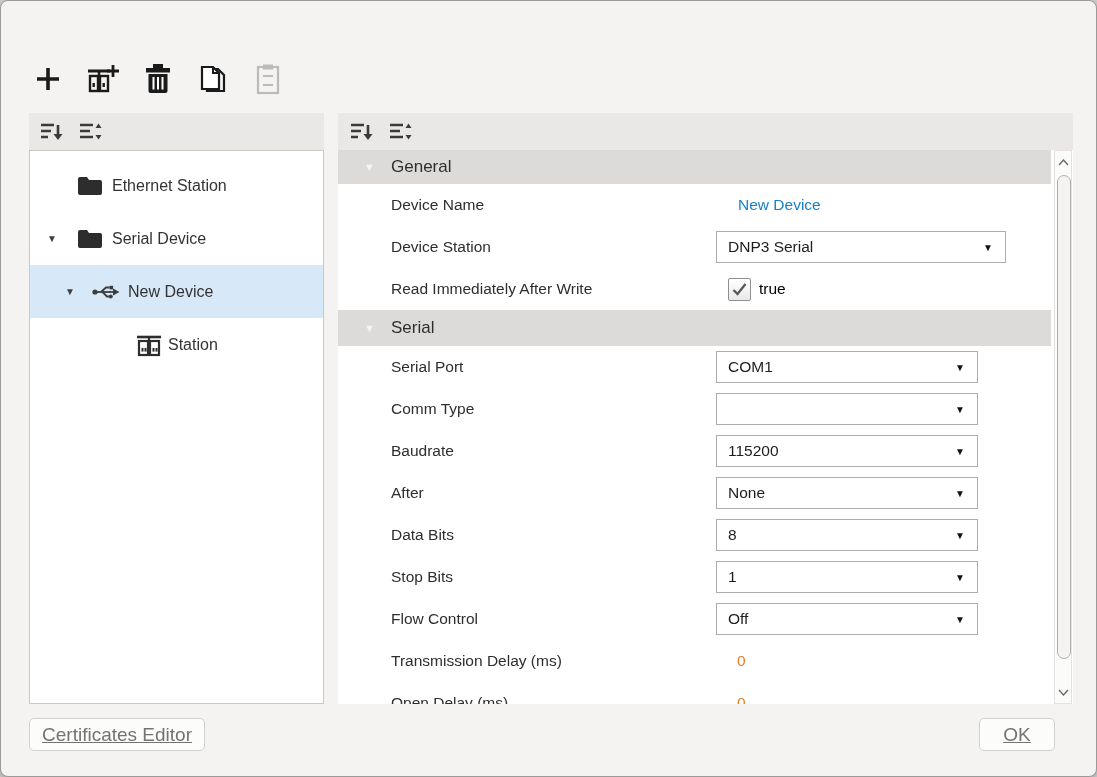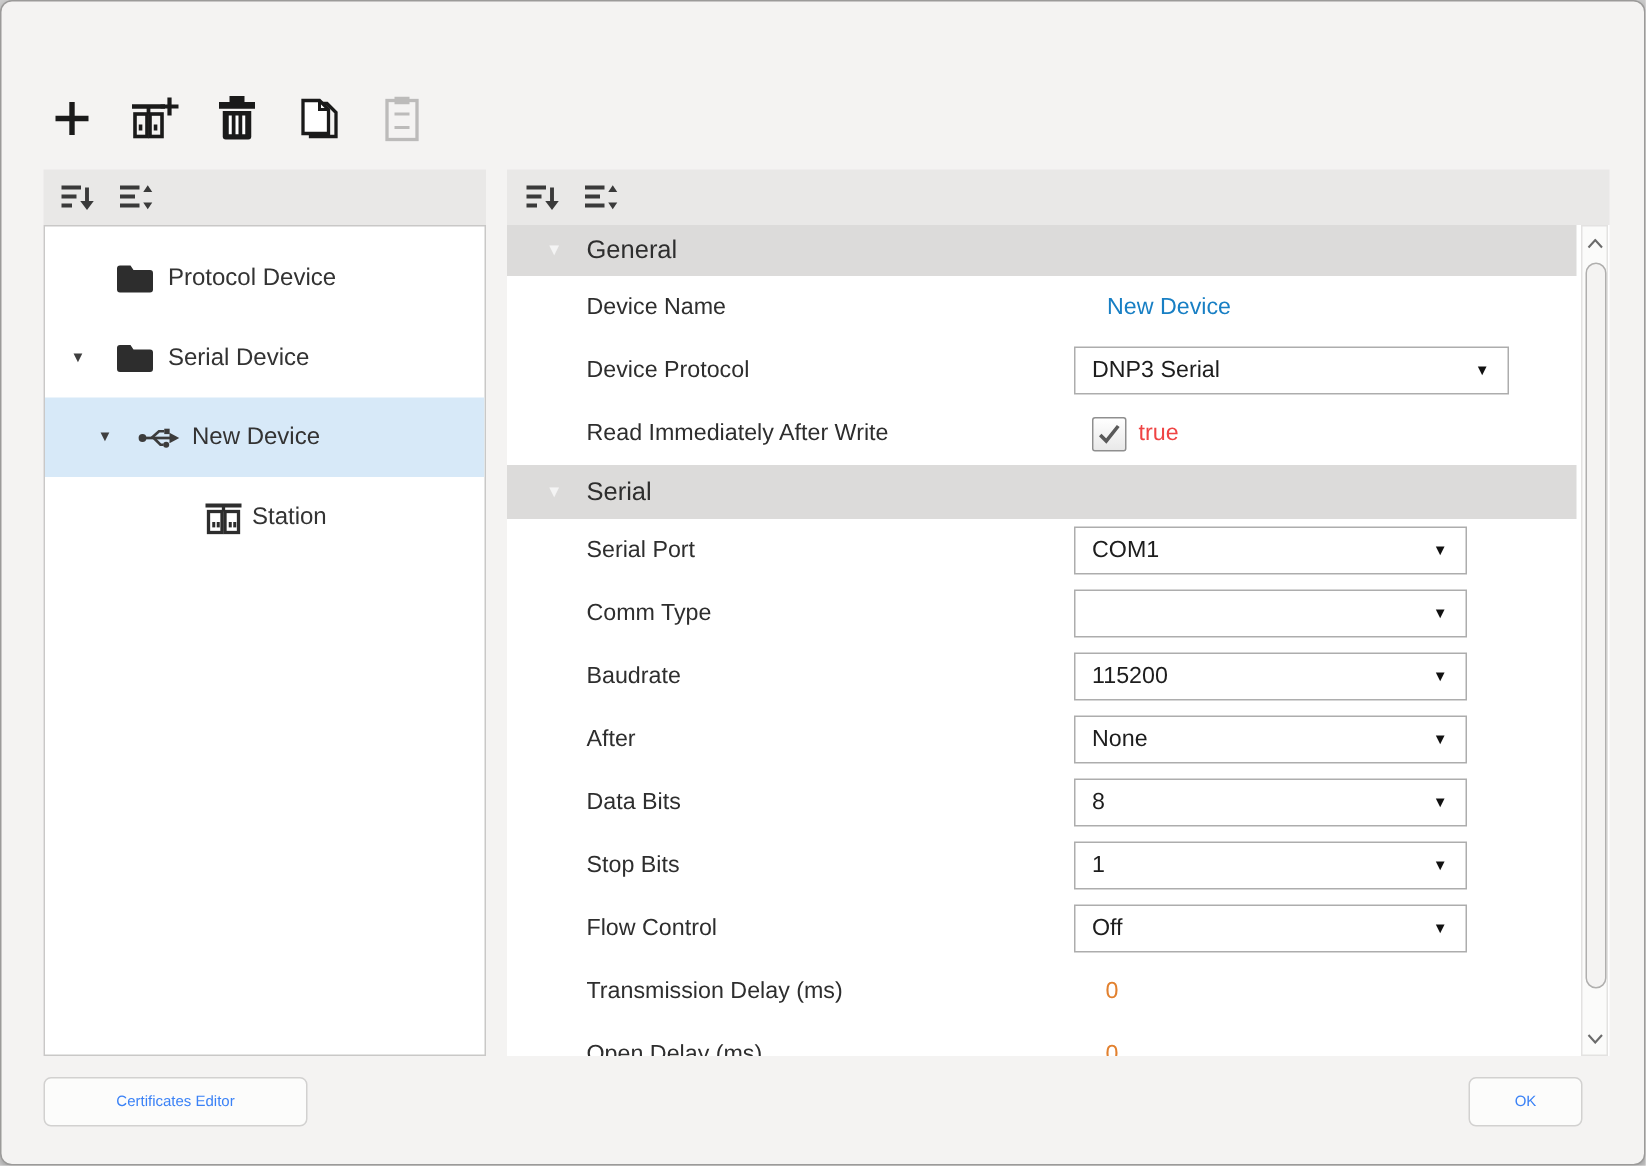--- a/index.html
+++ b/index.html
@@ -32,28 +32,28 @@
   .sec-title{position:absolute;left:53px;font-size:17px;color:#2e2e2e;}
   .prow{position:absolute;left:0;width:713px;height:42px;display:flex;align-items:center;}
   .plabel{position:absolute;left:53px;font-size:15.5px;color:#2e2e2e;white-space:nowrap;}
   .pvalue-link{position:absolute;left:400px;font-size:15.5px;color:#187fc4;}
   .pvalue-num{position:absolute;left:399px;font-size:15.5px;color:#e2802e;}
   .dropdown{position:absolute;left:378px;height:32px;background:#fff;border:1px solid #adadad;box-sizing:border-box;display:flex;align-items:center;cursor:pointer;}
   .dropdown.wide{width:290px;}.dropdown.normal{width:262px;justify-content:flex-end;}
   .dd-value{margin-left:11px;font-size:15.5px;color:#1d1d1d;flex:1;}
   .dd-arrow{font-size:10px;color:#111;margin-right:12px;}
   .checkbox{position:absolute;left:390px;width:23px;height:23px;background:linear-gradient(#ffffff,#e9e9e9);border:1px solid #8f8f8f;border-radius:2px;display:flex;align-items:center;justify-content:center;cursor:pointer;box-sizing:border-box;}
-  .cb-true{position:absolute;left:421px;font-size:15.5px;color:#ef4444;}
+  .cb-true{position:absolute;left:421px;font-size:15.5px;color:#000000;}
   
   .scrollbar{position:absolute;left:716px;top:0;width:18px;height:554px;background:#fbfbfa;border:1px solid #e3e2e1;box-sizing:border-box;}
   .sb-btn{position:absolute;left:0;width:16px;height:20px;display:flex;align-items:center;justify-content:center;background:transparent;border:0;cursor:pointer;padding:0;}
   .sb-up{top:1px}.sb-down{bottom:1px}
   .sb-thumb{position:absolute;left:2px;top:24px;width:12px;height:482px;background:#f4f3f2;border:1px solid #b0afae;border-radius:7px;cursor:pointer;}
   
-  .btn{position:absolute;background:#fcfcfb;border:1px solid #d2d1d0;border-radius:5px;font-size:10px;color:#3b82f6;font-family:"Liberation Sans",sans-serif;cursor:pointer;}
+  .btn{position:absolute;background:#fcfcfb;border:1px solid #d2d1d0;border-radius:5px;font-size:19px;color:#737373;font-family:"Liberation Sans",sans-serif;cursor:pointer;text-decoration:underline;}
   .btn.cert{left:28px;top:717px;width:176px;height:33px;}
   .btn.ok{left:978px;top:717px;width:76px;height:33px;}
 </style>
 </head>
 <body>
 
 <div class="window">
 
 
   <div class="toolbar">
@@ -114,21 +114,21 @@
     </button>
   </div>
 
   <div class="lp-body">
     <div class="tree-row" style="top:8px">
       <span class="tree-icon" style="left:47px">
         <svg width="26" height="20" viewBox="0 0 26 20">
             <path d="M1 3 Q1 1 3 1 H10 L12 4 H23 Q25 4 25 6 V17 Q25 19 23 19 H3 Q1 19 1 17 Z" fill="#2d2d2d"></path>
           </svg>
       </span>
-      <span class="tree-label" style="left:82px">Protocol Device</span>
+      <span class="tree-label" style="left:82px">Ethernet Station</span>
     </div>
     <div class="tree-row" style="top:61px">
       <span class="expander" style="left:17px">▼</span>
       <span class="tree-icon" style="left:47px">
         <svg width="26" height="20" viewBox="0 0 26 20">
             <path d="M1 3 Q1 1 3 1 H10 L12 4 H23 Q25 4 25 6 V17 Q25 19 23 19 H3 Q1 19 1 17 Z" fill="#2d2d2d"></path>
           </svg>
       </span>
       <span class="tree-label" style="left:82px">Serial Device</span>
     </div>
@@ -187,21 +187,21 @@
       <span class="sec-tri">▼</span>
       <span class="sec-title">General</span>
     </div>
 
     <div class="prow" style="top:34px">
       <span class="plabel">Device Name</span>
       <span class="pvalue-link">New Device</span>
     </div>
 
     <div class="prow" style="top:76px">
-      <span class="plabel">Device Protocol</span>
+      <span class="plabel">Device Station</span>
       <div class="dropdown wide">
         <span class="dd-value">DNP3 Serial</span>
         <span class="dd-arrow">▼</span>
       </div>
     </div>
 
     <div class="prow" style="top:118px">
       <span class="plabel">Read Immediately After Write</span>
       <span class="checkbox">
         <svg width="15" height="13" viewBox="0 0 15 13">

